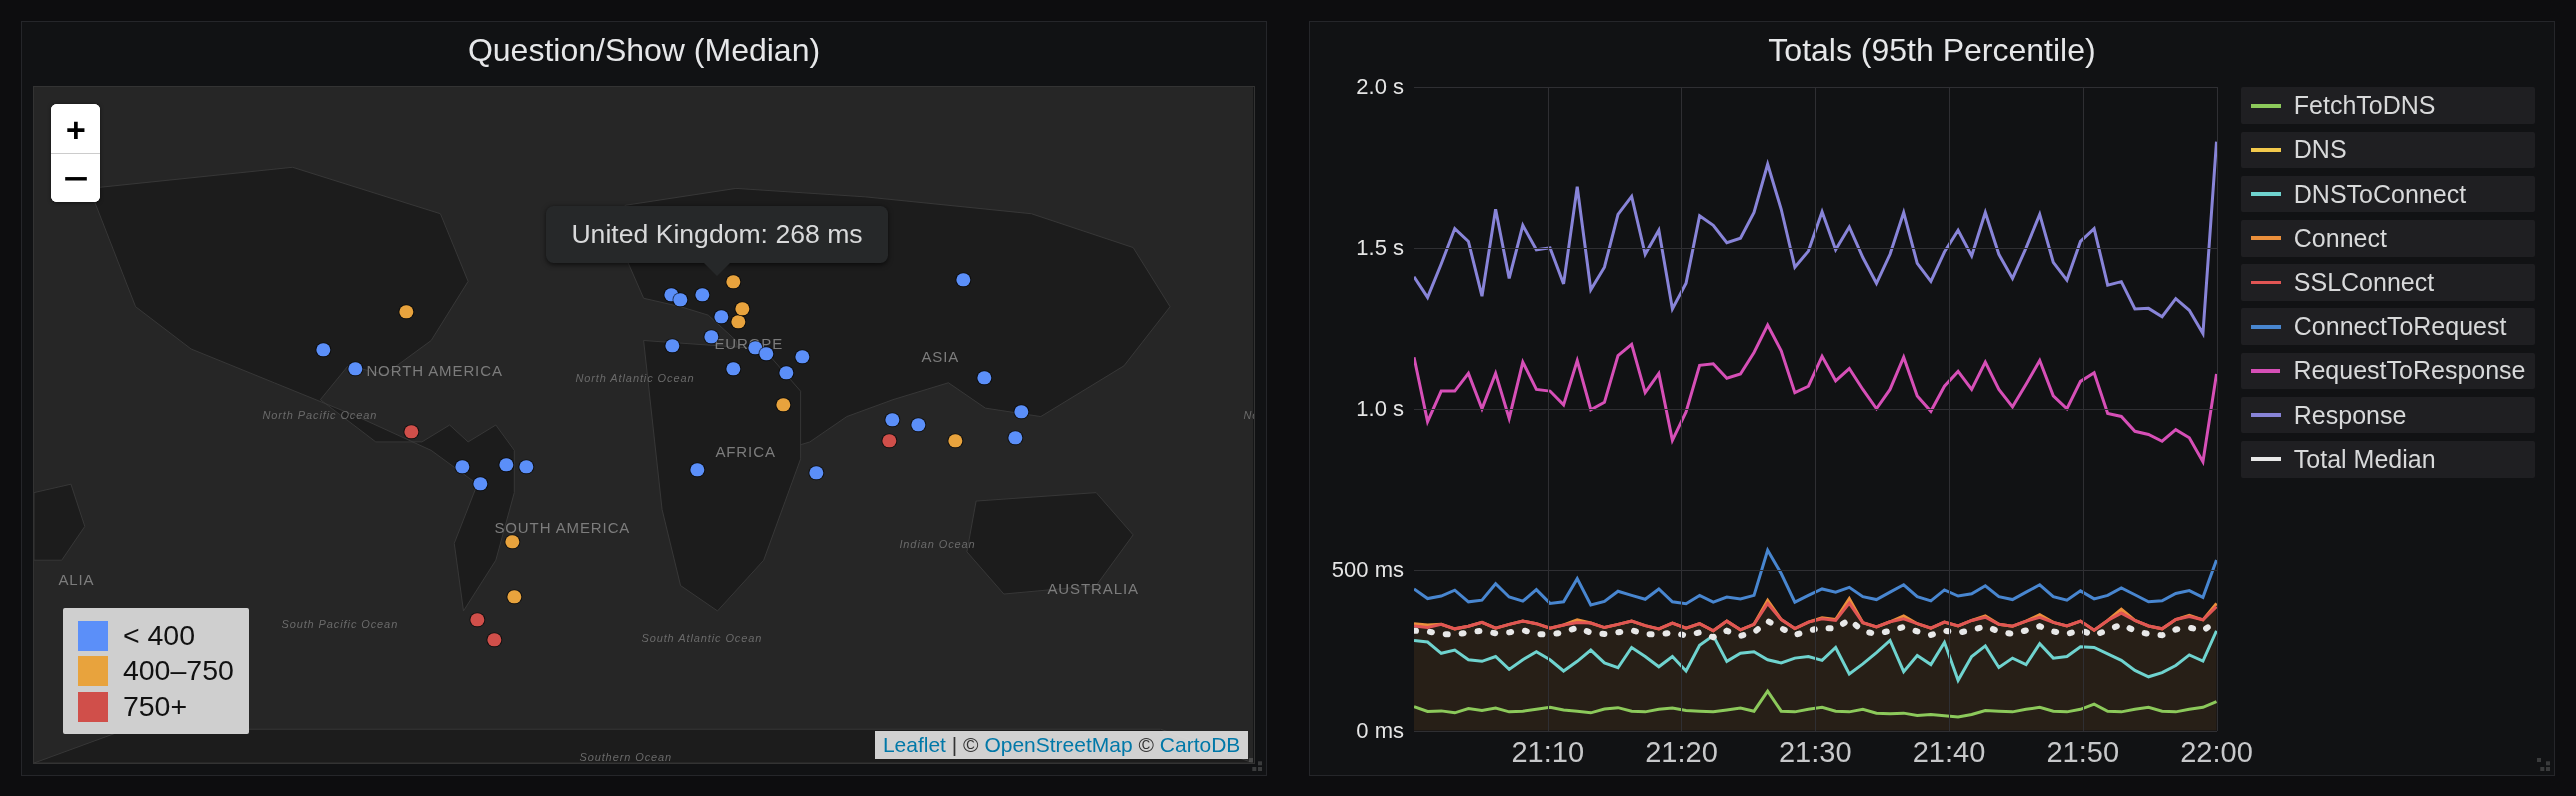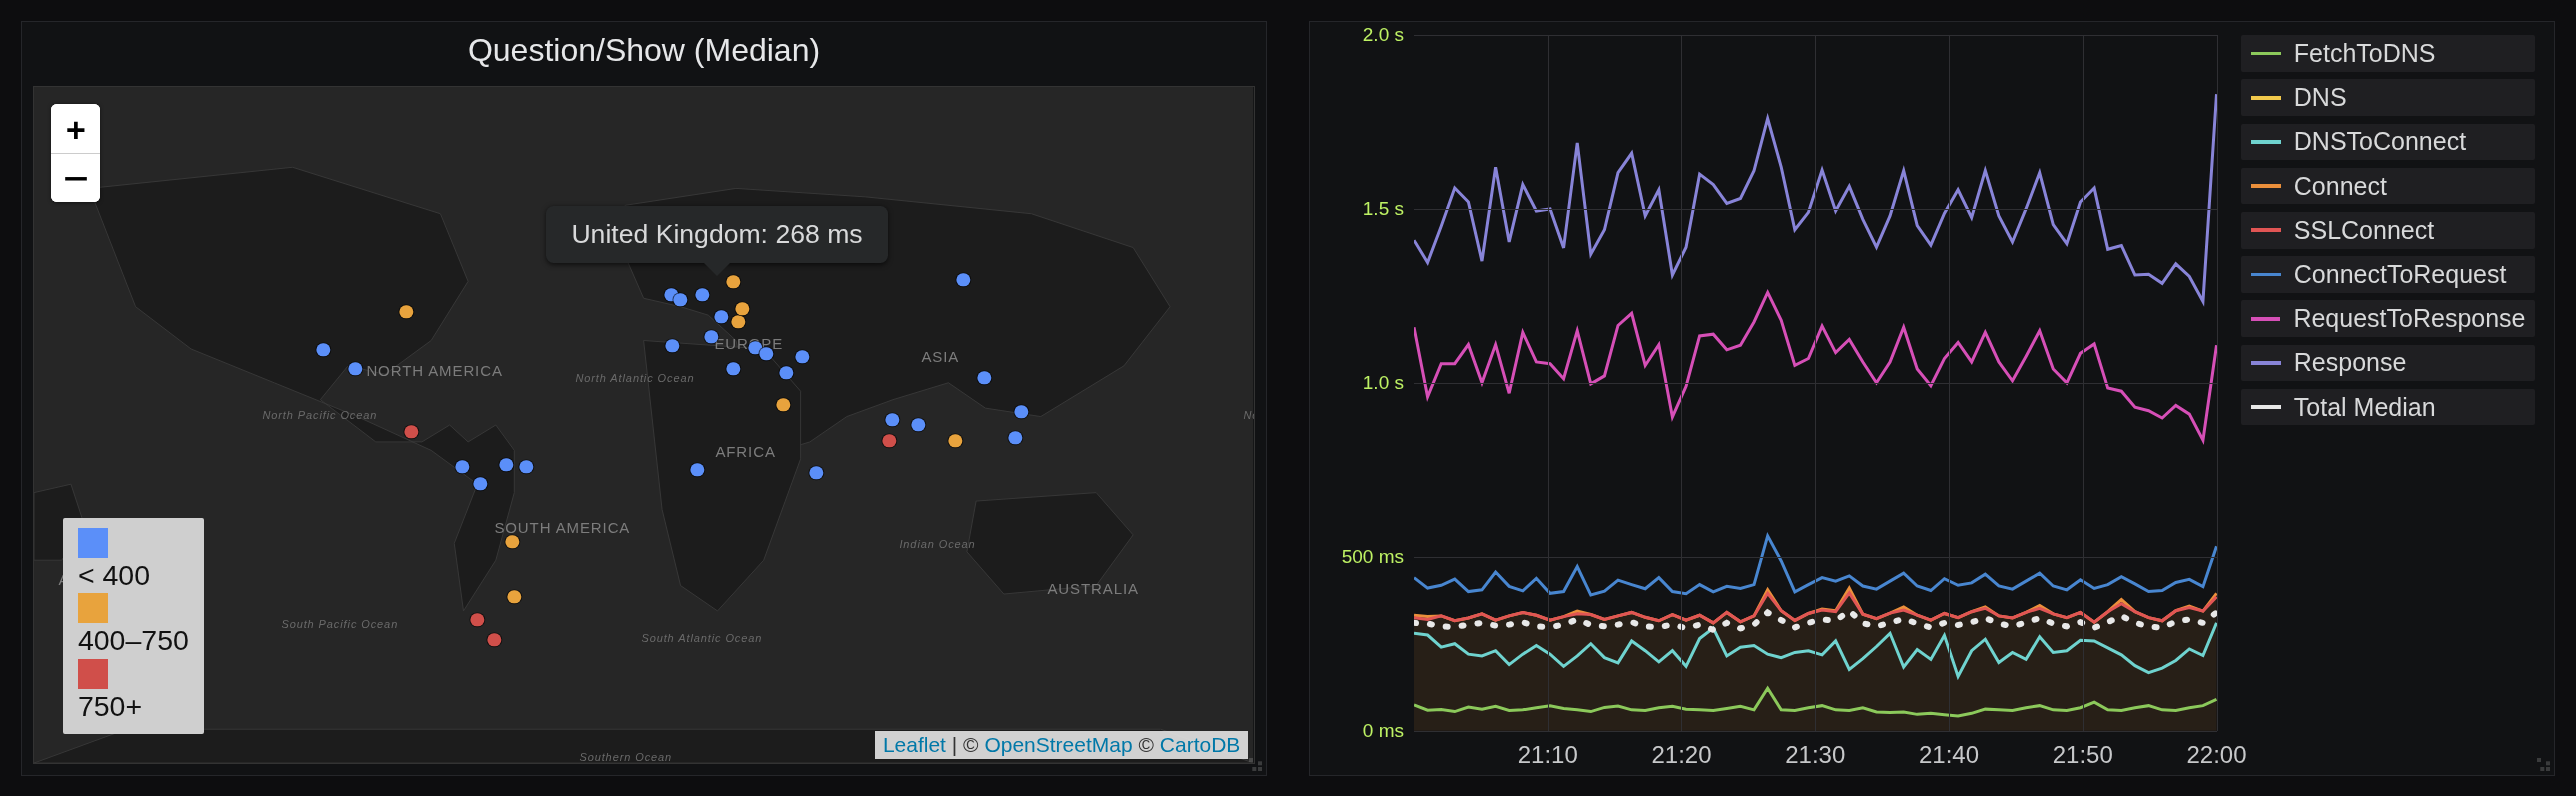--- a/index.html
+++ b/index.html
@@ -8,31 +8,31 @@
   .panel-title{text-align:center;font-size:32px;color:#e6e7e9;margin:9.5px 0 5.7px 0;font-weight:500;}
   
   .map-wrap{position:relative;flex:1;margin:11.4px;border:0.9px solid #333;overflow:hidden;}
   svg.world{position:absolute;inset:0;width:100%;height:100%;}
   .zoom-ctrl{position:absolute;top:17px;left:17px;width:49px;background:#fff;border-radius:5.7px;overflow:hidden;box-shadow:0 0.9px 3.8px rgba(0,0,0,.5);}
   .zoom-ctrl button{display:block;width:49px;height:49px;border:none;background:#fff;color:#000;font:700 32px/49px monospace;cursor:pointer;}
   .zoom-ctrl button + button{border-top:0.9px solid #ccc;font-weight:400;font-size:42px;line-height:40px;}
   .map-tooltip{position:absolute;top:119px;left:512px;background:#262829;color:#d8d9da;font-size:26.6px;padding:13.3px 25px;border-radius:7.6px;box-shadow:0 1.9px 5.7px rgba(0,0,0,.6);}
   .map-tooltip::after{content:"";position:absolute;bottom:-13.3px;left:50%;margin-left:-13.3px;border:13.3px solid transparent;border-top-color:#262829;border-bottom:none;}
   .legend-box{position:absolute;bottom:28.5px;left:28.5px;background:#cfcfcf;color:#111;padding:9.5px 15px;border-radius:1.9px;font-size:28.5px;line-height:1.25;}
-  .legend-box div{display:flex;flex-direction:column;}
+  .legend-box div{display:flex;align-items:center;}
   .legend-swatch{width:30px;height:30px;margin-right:15px;}
   .attrib{position:absolute;right:5.7px;bottom:3.8px;background:rgba(230,230,230,.9);color:#333;font-size:21px;padding:1.9px 7.6px;}
   .attrib a{color:#0078A8;text-decoration:none;}
   .map-label{position:absolute;font-size:15px;color:#7c7c7c;letter-spacing:0.9px;white-space:nowrap;pointer-events:none;}
   .map-label.i{font-style:italic;color:#6a6a6a;font-size:11px;}
   
   .chart-body{position:relative;flex:1;display:flex;}
   .plot-area{position:relative;flex:1;margin:13.3px 9.5px 44px 104px;}
-  .y-tick{position:absolute;left:-101px;width:91px;text-align:right;color:#bef264;font-size:19px;transform:translateY(-50%);}
-  .x-tick{position:absolute;bottom:-38px;transform:translateX(-50%);color:#c7c8ca;font-size:24px;}
+  .y-tick{position:absolute;left:-101px;width:91px;text-align:right;color:#e5e5e5;font-size:22px;transform:translateY(-50%);}
+  .x-tick{position:absolute;bottom:-38px;transform:translateX(-50%);color:#c7c8ca;font-size:29px;}
   .grid-v{position:absolute;top:0;bottom:0;border-left:0.9px solid #2f2f33;}
   .grid-h{position:absolute;left:0;right:0;border-top:0.9px solid #2f2f33;}
   svg.lines{position:absolute;inset:0;width:100%;height:100%;}
   .legend-col{width:294px;padding:13.3px 19px 0 15px;}
   .legend-item{display:flex;align-items:center;background:#1f1f22;margin-bottom:7.6px;padding:3.8px 9.5px;font-size:25px;border-radius:1.9px;}
   .legend-dash{width:30px;height:3.8px;margin-right:13.3px;}
   .panel-handle{position:absolute;right:3.8px;bottom:3.8px;width:13.3px;height:13.3px;opacity:.35;}
   .panel-handle::before,.panel-handle::after{content:"";position:absolute;background:#888;width:3.8px;height:3.8px;}
   .panel-handle::before{right:0;bottom:0;box-shadow:-5.7px 0 #888,0 -5.7px #888;}
   
@@ -133,20 +133,21 @@
           </div>
         </div>
       <div class="attrib">
         <a>Leaflet</a><span> | © </span><a>OpenStreetMap</a><span> © </span><a>CartoDB</a>
       </div>
     </div>
     <div class="panel-handle"></div>
   </div>
 
   <div class="panel">
+    <div class="panel-title">Totals (95th Percentile)</div>
     <div class="chart-body">
       <div class="plot-area" id="plot">
         <svg class="lines" id="chart-svg" viewBox="0 0 1000 1000" preserveAspectRatio="none">
             <path d="M0.0,834.0 L16.9,836.0 L33.9,835.0 L50.8,842.0 L67.8,838.0 L84.7,832.0 L101.7,841.0 L118.6,835.0 L135.6,830.0 L152.5,834.0 L169.5,841.0 L186.4,836.0 L203.4,828.0 L220.3,833.0 L237.3,840.0 L254.2,835.0 L271.2,830.0 L288.1,837.0 L305.1,842.0 L322.0,833.0 L339.0,841.0 L355.9,834.0 L372.9,845.0 L389.8,830.0 L406.8,843.5 L423.7,835.0 L440.7,797.5 L457.6,827.5 L474.6,841.5 L491.5,831.5 L508.5,825.0 L525.4,827.5 L542.4,795.0 L559.3,832.5 L576.3,839.0 L593.2,831.0 L610.2,822.0 L627.1,834.0 L644.1,841.0 L661.0,831.5 L678.0,837.5 L694.9,829.0 L711.9,822.0 L728.8,835.0 L745.8,838.0 L762.7,830.0 L779.7,820.0 L796.6,832.0 L813.6,837.5 L830.5,830.0 L847.5,844.0 L864.4,829.0 L881.4,811.5 L898.3,829.0 L915.3,837.5 L932.2,842.0 L949.2,827.5 L966.1,821.0 L983.1,828.0 L1000.0,802.5 L1000,1000 L0,1000 Z" fill="rgba(235,143,59,0.10)" stroke="none"></path>
             <path d="M0.0,963.0 L16.9,970.5 L33.9,969.5 L50.8,972.5 L67.8,966.0 L84.7,969.0 L101.7,965.0 L118.6,971.0 L135.6,970.0 L152.5,967.0 L169.5,964.0 L186.4,968.0 L203.4,970.0 L220.3,972.5 L237.3,966.5 L254.2,964.5 L271.2,970.0 L288.1,971.0 L305.1,967.0 L322.0,965.0 L339.0,969.0 L355.9,970.0 L372.9,971.0 L389.8,968.0 L406.8,965.0 L423.7,970.0 L440.7,939.0 L457.6,970.0 L474.6,971.0 L491.5,967.0 L508.5,964.0 L525.4,970.0 L542.4,971.0 L559.3,967.0 L576.3,973.0 L593.2,974.0 L610.2,973.0 L627.1,976.5 L644.1,975.0 L661.0,977.0 L678.0,979.0 L694.9,975.0 L711.9,969.0 L728.8,970.0 L745.8,971.0 L762.7,967.0 L779.7,964.0 L796.6,970.0 L813.6,971.0 L830.5,967.0 L847.5,959.0 L864.4,970.0 L881.4,971.0 L898.3,967.0 L915.3,964.0 L932.2,970.0 L949.2,971.0 L966.1,967.0 L983.1,964.0 L1000.0,955.0 " fill="none" stroke="#8cc95b" stroke-width="3" vector-effect="non-scaling-stroke"></path>
             <path d="M0.0,860.0 L16.9,862.5 L33.9,880.0 L50.8,875.0 L67.8,890.0 L84.7,892.5 L101.7,885.0 L118.6,905.0 L135.6,890.0 L152.5,877.5 L169.5,890.0 L186.4,907.5 L203.4,892.5 L220.3,875.0 L237.3,895.0 L254.2,902.5 L271.2,871.0 L288.1,885.0 L305.1,901.0 L322.0,885.0 L339.0,907.5 L355.9,867.5 L372.9,852.5 L389.8,892.5 L406.8,880.0 L423.7,877.5 L440.7,890.0 L457.6,895.0 L474.6,887.5 L491.5,885.0 L508.5,891.0 L525.4,871.0 L542.4,912.0 L559.3,896.5 L576.3,879.0 L593.2,860.0 L610.2,908.5 L627.1,883.5 L644.1,897.5 L661.0,863.0 L678.0,922.0 L694.9,885.0 L711.9,868.5 L728.8,902.0 L745.8,887.5 L762.7,897.5 L779.7,865.0 L796.6,887.5 L813.6,885.0 L830.5,870.0 L847.5,871.0 L864.4,881.0 L881.4,891.0 L898.3,906.5 L915.3,916.5 L932.2,910.0 L949.2,899.0 L966.1,882.5 L983.1,892.0 L1000.0,845.0 " fill="none" stroke="#6fd3cf" stroke-width="3" vector-effect="non-scaling-stroke"></path>
             <path d="M0.0,834.0 L16.9,836.0 L33.9,835.0 L50.8,842.0 L67.8,838.0 L84.7,832.0 L101.7,841.0 L118.6,835.0 L135.6,830.0 L152.5,834.0 L169.5,841.0 L186.4,836.0 L203.4,828.0 L220.3,833.0 L237.3,840.0 L254.2,835.0 L271.2,830.0 L288.1,837.0 L305.1,842.0 L322.0,833.0 L339.0,841.0 L355.9,834.0 L372.9,845.0 L389.8,830.0 L406.8,843.5 L423.7,835.0 L440.7,797.5 L457.6,827.5 L474.6,841.5 L491.5,831.5 L508.5,825.0 L525.4,827.5 L542.4,795.0 L559.3,832.5 L576.3,839.0 L593.2,831.0 L610.2,822.0 L627.1,834.0 L644.1,841.0 L661.0,831.5 L678.0,837.5 L694.9,829.0 L711.9,822.0 L728.8,835.0 L745.8,838.0 L762.7,830.0 L779.7,820.0 L796.6,832.0 L813.6,837.5 L830.5,830.0 L847.5,844.0 L864.4,829.0 L881.4,811.5 L898.3,829.0 L915.3,837.5 L932.2,842.0 L949.2,827.5 L966.1,821.0 L983.1,828.0 L1000.0,802.5 " fill="none" stroke="#eb8f3b" stroke-width="3" vector-effect="non-scaling-stroke"></path>
             <path d="M0.0,837.5 L16.9,840.0 L33.9,835.0 L50.8,842.0 L67.8,838.0 L84.7,832.0 L101.7,841.0 L118.6,835.0 L135.6,830.0 L152.5,834.0 L169.5,841.0 L186.4,836.0 L203.4,832.0 L220.3,833.0 L237.3,840.0 L254.2,835.0 L271.2,830.0 L288.1,837.0 L305.1,842.0 L322.0,833.0 L339.0,841.0 L355.9,834.0 L372.9,845.0 L389.8,830.0 L406.8,843.5 L423.7,835.0 L440.7,802.5 L457.6,827.5 L474.6,841.5 L491.5,831.5 L508.5,826.5 L525.4,829.0 L542.4,802.0 L559.3,832.5 L576.3,839.0 L593.2,831.0 L610.2,826.5 L627.1,834.0 L644.1,841.0 L661.0,831.5 L678.0,837.5 L694.9,829.0 L711.9,824.0 L728.8,835.0 L745.8,838.0 L762.7,830.0 L779.7,824.0 L796.6,832.0 L813.6,837.5 L830.5,830.0 L847.5,844.0 L864.4,829.0 L881.4,817.5 L898.3,829.0 L915.3,837.5 L932.2,842.0 L949.2,827.5 L966.1,823.0 L983.1,828.0 L1000.0,807.5 " fill="none" stroke="#e15554" stroke-width="3" vector-effect="non-scaling-stroke"></path>
             <path d="M0.0,780.0 L16.9,795.0 L33.9,791.0 L50.8,782.0 L67.8,800.0 L84.7,797.5 L101.7,772.0 L118.6,792.5 L135.6,799.0 L152.5,781.0 L169.5,802.5 L186.4,800.0 L203.4,764.0 L220.3,805.0 L237.3,799.5 L254.2,783.5 L271.2,790.0 L288.1,796.0 L305.1,780.0 L322.0,800.0 L339.0,803.0 L355.9,790.0 L372.9,800.5 L389.8,792.5 L406.8,795.5 L423.7,790.0 L440.7,720.0 L457.6,756.0 L474.6,800.5 L491.5,790.0 L508.5,780.0 L525.4,785.0 L542.4,777.5 L559.3,792.0 L576.3,796.5 L593.2,785.0 L610.2,773.5 L627.1,792.0 L644.1,798.5 L661.0,781.5 L678.0,791.0 L694.9,787.5 L711.9,775.0 L728.8,792.0 L745.8,796.5 L762.7,785.0 L779.7,773.5 L796.6,792.0 L813.6,797.5 L830.5,783.0 L847.5,795.5 L864.4,790.0 L881.4,778.5 L898.3,789.0 L915.3,800.0 L932.2,798.5 L949.2,787.0 L966.1,782.5 L983.1,793.0 L1000.0,735.0 " fill="none" stroke="#4886d0" stroke-width="3" vector-effect="non-scaling-stroke"></path>
             <path d="M0.0,420.0 L16.9,520.0 L33.9,472.5 L50.8,472.5 L67.8,445.0 L84.7,500.0 L101.7,445.0 L118.6,515.0 L135.6,427.5 L152.5,470.0 L169.5,472.5 L186.4,494.0 L203.4,425.0 L220.3,501.5 L237.3,490.0 L254.2,417.5 L271.2,400.0 L288.1,475.0 L305.1,445.0 L322.0,549.0 L339.0,505.0 L355.9,432.5 L372.9,430.0 L389.8,452.5 L406.8,446.0 L423.7,412.5 L440.7,370.0 L457.6,410.0 L474.6,475.0 L491.5,465.0 L508.5,418.5 L525.4,456.5 L542.4,437.5 L559.3,470.0 L576.3,500.0 L593.2,470.0 L610.2,420.0 L627.1,480.0 L644.1,504.0 L661.0,465.0 L678.0,442.0 L694.9,470.0 L711.9,427.5 L728.8,470.0 L745.8,497.0 L762.7,462.0 L779.7,425.0 L796.6,480.0 L813.6,500.0 L830.5,457.5 L847.5,444.0 L864.4,507.5 L881.4,512.0 L898.3,535.0 L915.3,540.0 L932.2,550.5 L949.2,532.5 L966.1,545.0 L983.1,582.5 L1000.0,446.0 " fill="none" stroke="#d64fb7" stroke-width="3" vector-effect="non-scaling-stroke"></path>

